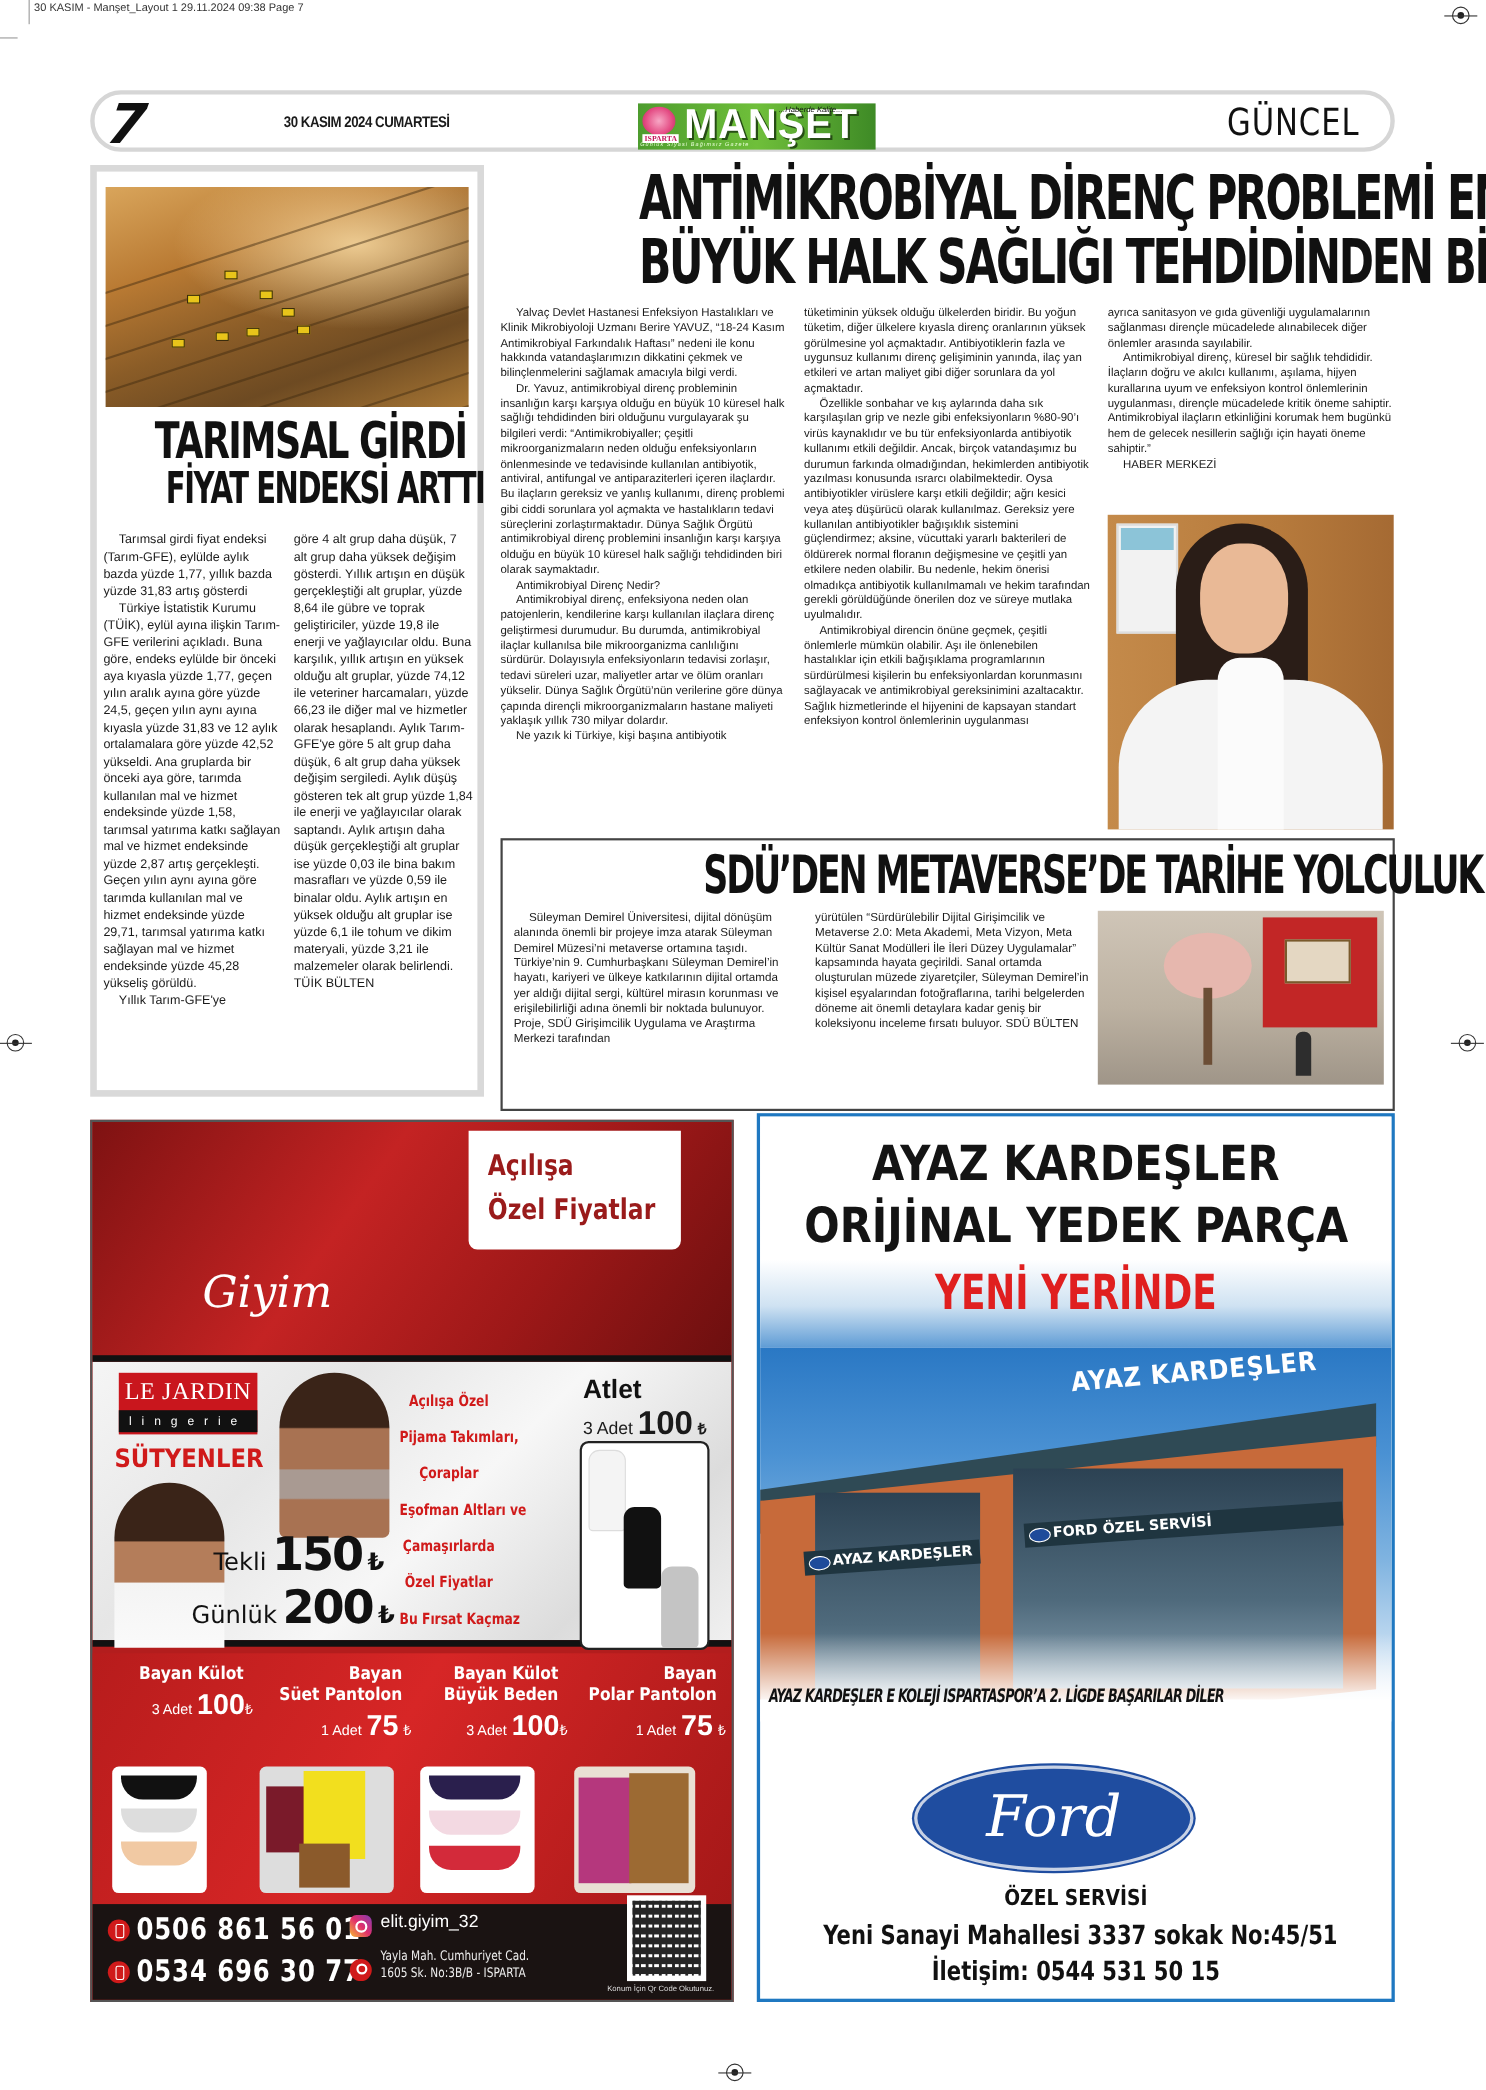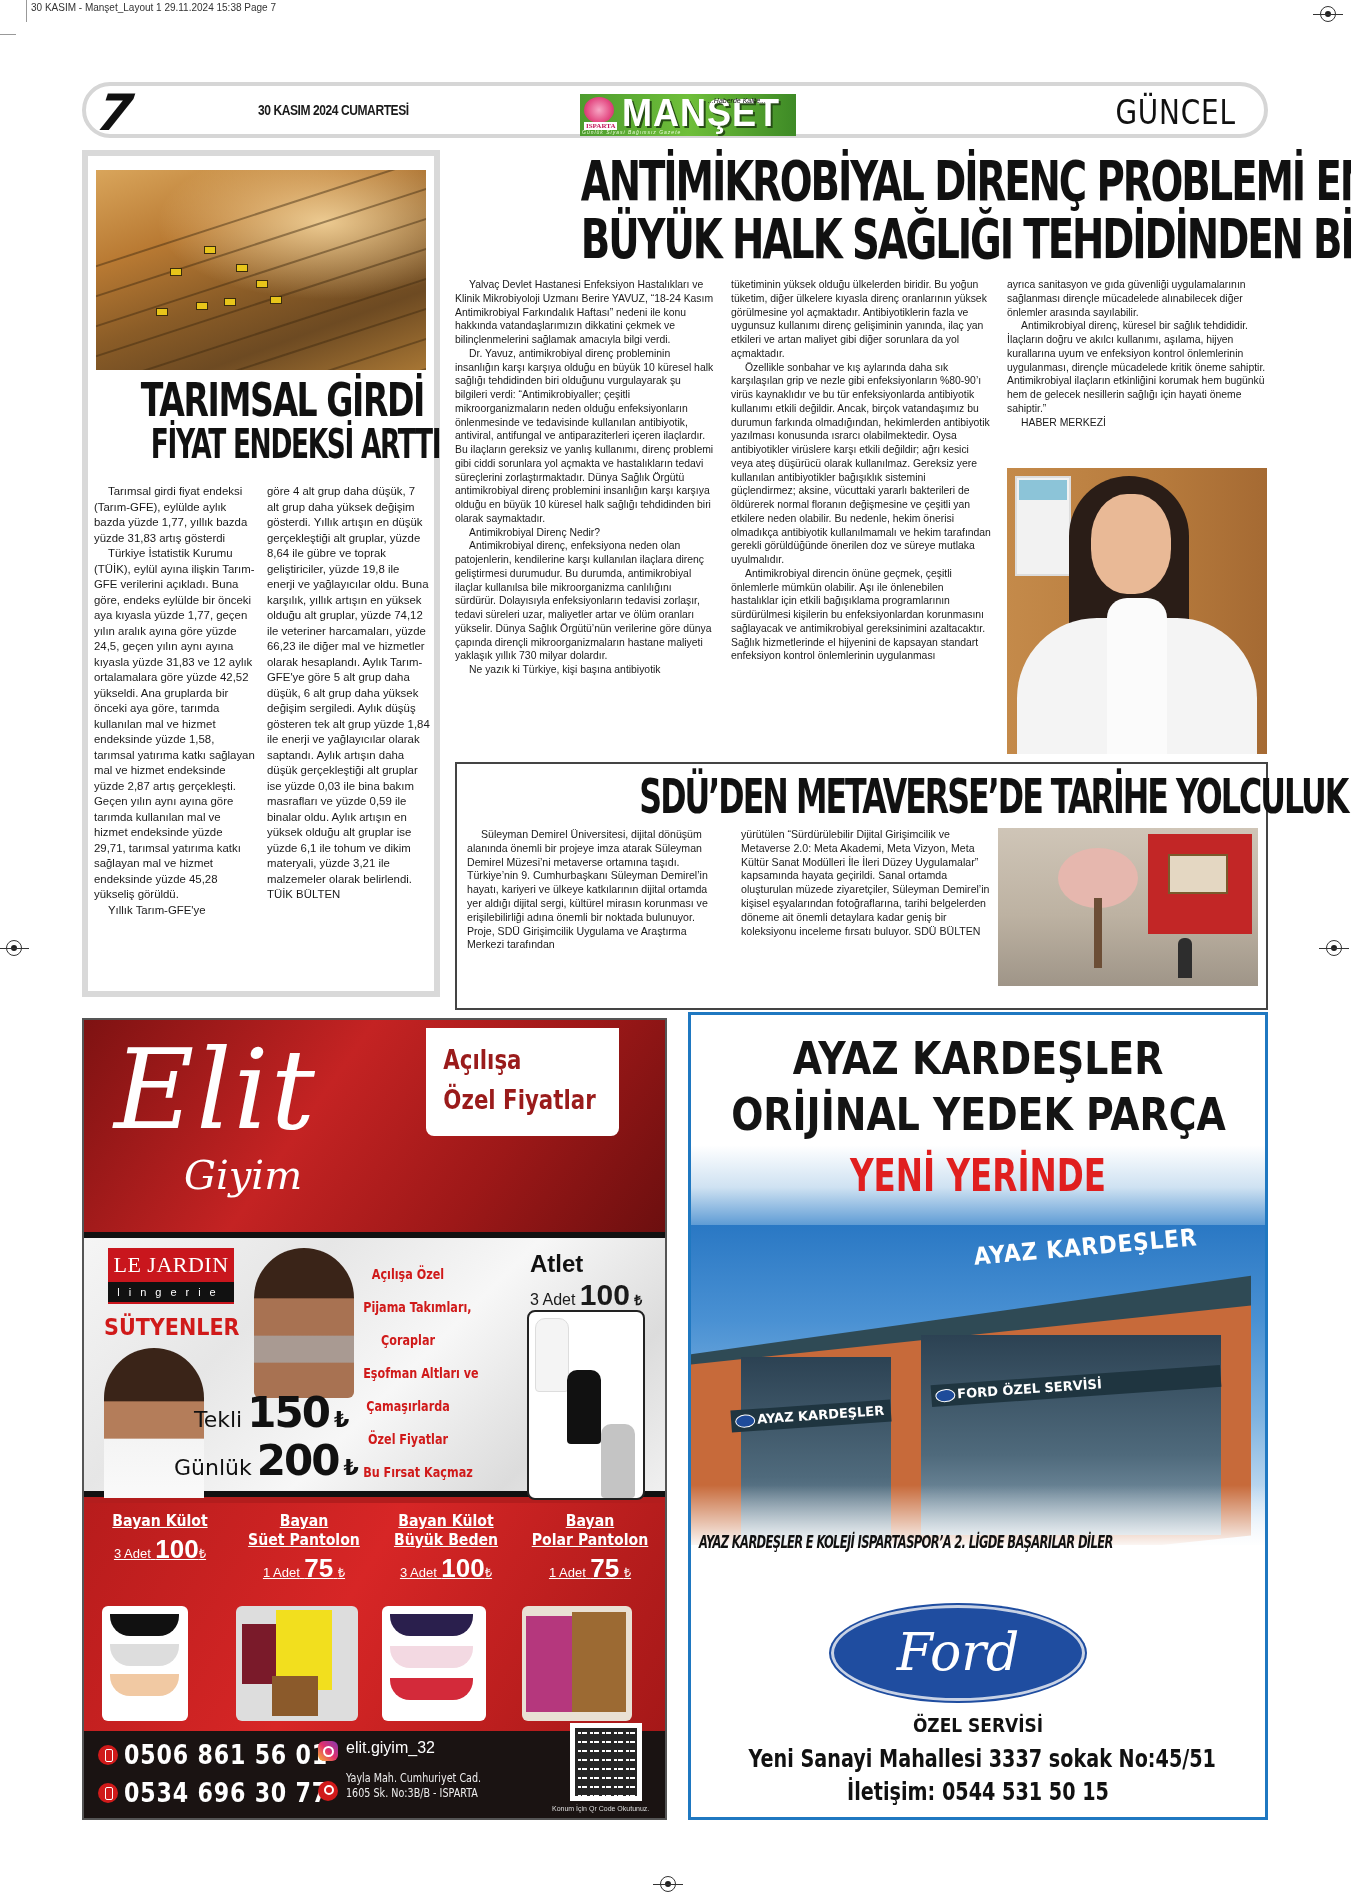--- a/index.html
+++ b/index.html
@@ -112,21 +112,21 @@
   .atlet-title { position: absolute; left: 446px; top: 12px; font-size: 24px; font-weight: 900; color: #111; }
   .atlet-price { position: absolute; left: 446px; top: 40px; white-space: nowrap; }
   .atlet-price .lbl { font-size: 16px; }
   .atlet-price .num { font-size: 30px; font-weight: 900; }
   .atlet-price .cur { font-size: 14px; font-weight: bold; }
   .atlet-box { position: absolute; left: 443px; top: 72px; width: 118px; height: 190px; background: #fff; border: 2px solid #222; border-radius: 8px; }
   .tank { position: absolute; width: 34px; height: 74px; border-radius: 10px 10px 4px 4px; }
 
   .elit-products { position: absolute; left: 0; top: 483px; width: 581px; height: 228px;
                    background: linear-gradient(120deg, #b71c1c 0%, #d72626 45%, #a51818 100%); }
-  .prod { position: absolute; top: 8px; width: 140px; text-align: center; color: #fff; text-decoration: underline; }
+  .prod { position: absolute; top: 8px; width: 140px; text-align: right; color: #fff; }
   .prod .name { display: block; font-size: 16px; font-weight: bold; line-height: 19px; font-family: "DejaVu Sans", sans-serif; transform: scaleX(0.88); white-space: nowrap; }
   .prod .price { display: block; margin-top: 4px; white-space: nowrap; }
   .prod .price .lbl { font-size: 13px; }
   .prod .price .num { font-size: 26px; font-weight: 900; }
   .prod .price .cur { font-size: 13px; }
   .prod-img { position: absolute; top: 103px; height: 115px; background: #fff; border-radius: 6px; overflow: hidden; }
   .stripe { position: absolute; left: 8px; width: 80%; height: 22px; border-radius: 0 0 20px 20px; }
   .elit-contact { position: absolute; left: 0; top: 711px; width: 581px; height: 89px; background: #1a1312; }
   .phone-row { position: absolute; left: 14px; display: flex; align-items: center; gap: 6px; }
   .phone-icon { width: 20px; height: 20px; border-radius: 50%; background: #d01a1a; position: relative; }
@@ -175,21 +175,21 @@
   .ayaz-service { position: absolute; left: 0; top: 698px; width: 574px; text-align: center; font-weight: 900; font-size: 20px;
                   font-family: "DejaVu Sans", sans-serif; color: #111; transform: scaleX(0.85); }
   .ayaz-addr, .ayaz-phone { position: absolute; left: 0; width: 574px; text-align: center; font-weight: 900; font-family: "DejaVu Sans", sans-serif;
                             color: #111; font-size: 24px; transform: scaleX(0.8); white-space: nowrap; }
   .ayaz-addr { top: 730px; }
   .ayaz-phone { top: 763px; }
 </style>
 </head>
 <body>
 
-<div class="slug">30 KASIM - Manşet_Layout 1  29.11.2024  15:38  Page 7</div>
+<div class="slug">30 KASIM - Manşet_Layout 1  29.11.2024  09:38  Page 7</div>
 <div class="crop-h" style="left:0;top:34px;width:16px;"></div>
 <div class="reg-mark" style="left:1320px;top:6px;"></div>
 <div class="reg-mark" style="left:6px;top:940px;"></div>
 <div class="reg-mark" style="left:1326px;top:940px;"></div>
 <div class="reg-mark" style="left:660px;top:1876px;"></div>
 
 <div class="masthead">
   <div class="page-num">7</div>
   <div class="masthead-date">30 KASIM 2024 CUMARTESİ</div>
   <div class="logo">
@@ -279,21 +279,20 @@
     <div class="wall"></div>
       <div class="frame"></div>
       <div class="tree"></div>
       <div class="trunk"></div>
       <div class="person"></div>
   </div>
 </div>
 
 <div class="elit-ad">
   <div class="elit-top">
-    <div class="elit-script">Elit</div>
     <div class="elit-sub">Giyim</div>
     <div class="elit-opening">
       <span>Açılışa</span>
       <span>Özel Fiyatlar</span>
     </div>
   </div>
 
   <div class="elit-mid">
     <div class="lejardin">
       <span class="name">LE JARDIN</span>

